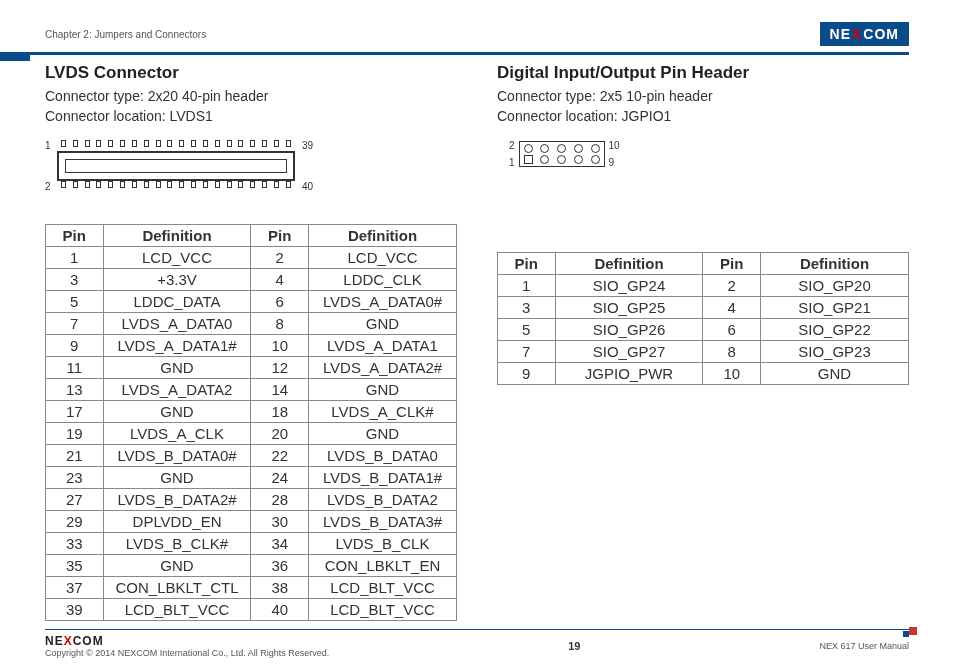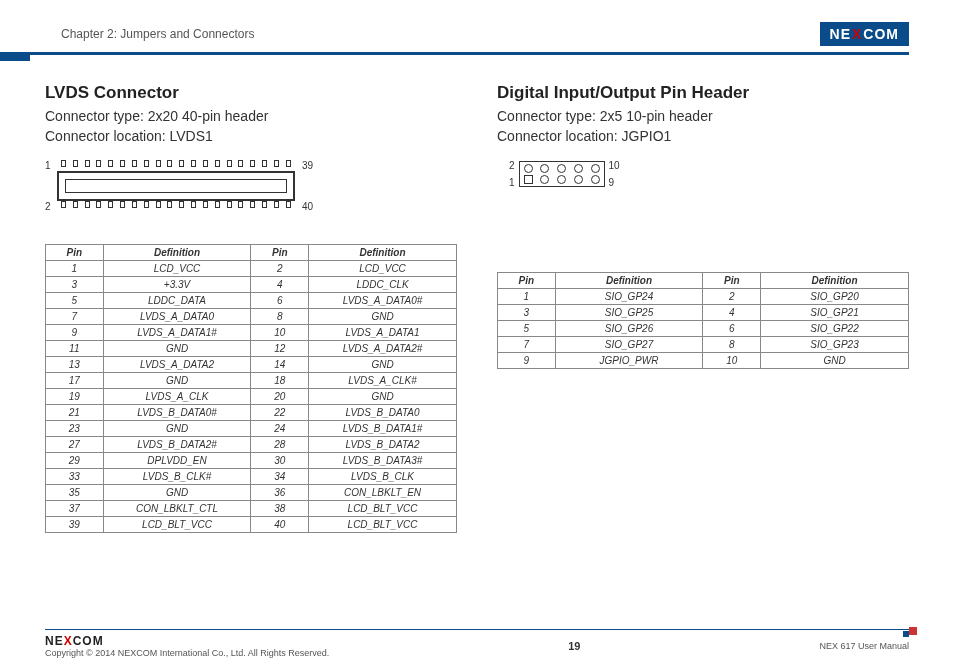--- a/index.html
+++ b/index.html
@@ -6,37 +6,37 @@
   body {
     width: 954px;
     height: 672px;
     background: #fff;
     font-family: "Segoe UI", Arial, sans-serif;
     color: #333;
     padding: 20px 45px 0 45px;
     position: relative;
   }
   .top-row { display: flex; justify-content: space-between; align-items: center; height: 28px; }
-  .chapter { font-size: 12px; color: #555; margin-left: 16px; }
+  .chapter { font-size: 10px; color: #555; }
   .logo-box {
     background: #0a4c8a;
     color: #fff;
     font-weight: bold;
     font-size: 14px;
     padding: 4px 10px;
     letter-spacing: 1px;
     display: flex;
     align-items: center;
   }
   .logo-box .x { color: #cc0000; margin: 0 1px; }
   .header-rule { height: 3px; background: #0a4c8a; margin-top: 4px; position: relative; }
   .header-rule::before { content: ""; position: absolute; left: -45px; width: 45px; height: 3px; background: #0a4c8a; }
   .header-rule .accent { position: absolute; left: -45px; top: 3px; width: 30px; height: 6px; background: #0a4c8a; }
 
-  .main { display: flex; gap: 40px; margin-top: 28px; }
+  .main { display: flex; gap: 40px; margin-top: 8px; }
   .col { flex: 1; }
 
   h2 { font-size: 17px; font-weight: bold; color: #222; margin-bottom: 4px; }
   .subtext { font-size: 14px; color: #333; line-height: 1.4; }
 
   .diagram-area { margin-top: 14px; height: 66px; position: relative; font-size: 10px; color: #333; }
   .lvds-dia { position: relative; margin-left: 12px; width: 238px; }
   .lvds-body { border: 2px solid #333; height: 30px; margin-top:4px; position: relative; background:#fff; display:flex; align-items:center; }
   .lvds-inner { border:1px solid #333; height:14px; margin:0 6px; flex:1; }
   .pinsrow { display:flex; justify-content:space-between; padding:0 4px; }
@@ -52,22 +52,21 @@
   .circ { width:9px; height:9px; border:1px solid #333; border-radius:50%; }
   .sq { width:9px; height:9px; border:1px solid #333; }
   .glab { font-size:10px; color:#333; }
   .gpio-wrap { display:flex; align-items:center; gap:4px; }
   .gpio-side { display:flex; flex-direction:column; justify-content:space-between; height:28px; }
 
   table.pins {
     border-collapse: collapse;
     width: 100%;
     margin-top: 18px;
-    font-size: 10px;
-    font-style: italic;
+    font-size: 15px;
   }
   table.pins th, table.pins td {
     border: 1px solid #888;
     padding: 2px 4px;
     text-align: center;
     height: 16px;
   }
   table.pins th { font-weight: bold; background:#fff; }
   table.pins .pincol { width: 14%; }
   table.pins .defcol { width: 36%; }

